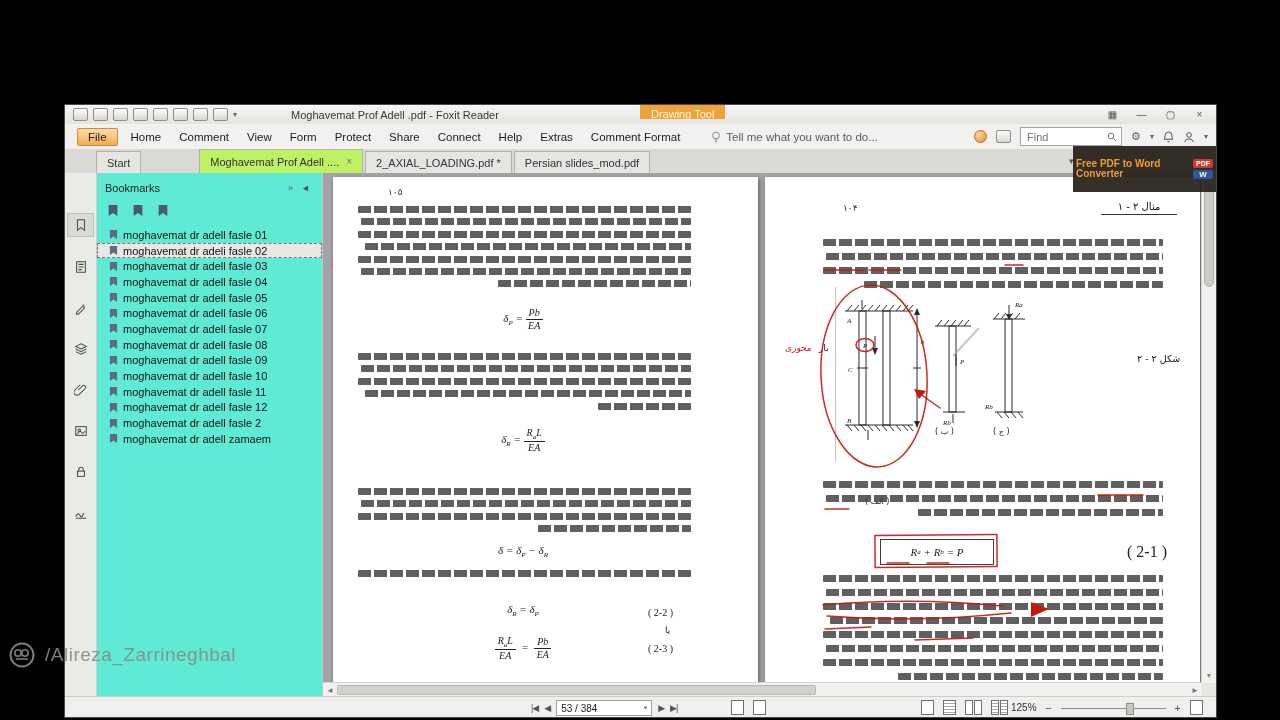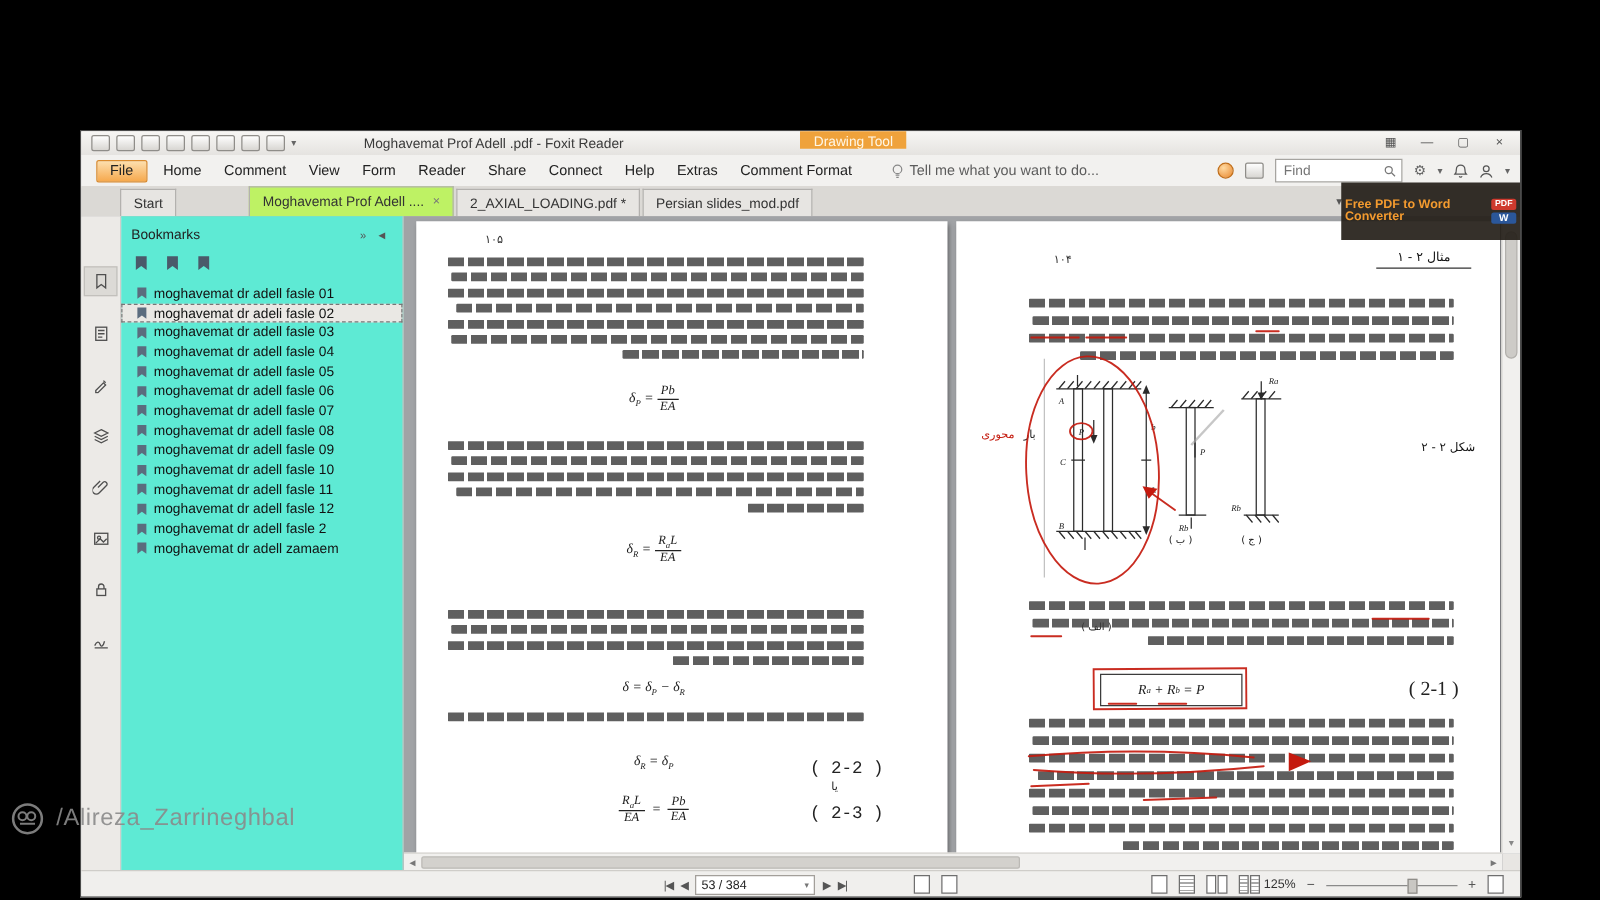--- a/index.html
+++ b/index.html
@@ -95,22 +95,22 @@
          opacity:.82;}
   .skel.lp12 .tline{margin-bottom:5.4px;}
   .skel.rp14 .tline{margin-bottom:7px;}
 
   
   .eqrow{position:absolute;width:100%;font-size:11px;}
   .eq-center{position:absolute;left:60px;width:260px;text-align:center;}
   .frac{display:inline-flex;flex-direction:column;vertical-align:middle;
         font-size:10px;line-height:1.15;text-align:center;}
   .frac .num{border-bottom:1px solid #222;padding:0 3px;}
-  .eqtag{position:absolute;left:315px;top:4px;font-family:Liberation Mono, monospace;
-         font-style:normal;font-size:14px;color:#222;}
+  .eqtag{position:absolute;left:315px;top:4px;font-family:Liberation Serif, serif;
+         font-style:normal;font-size:10px;color:#222;}
   .eqbox{position:absolute;left:115px;top:362px;width:112px;height:24px;
          border:1px solid #3c3c3c;display:flex;align-items:center;justify-content:center;
          font-size:11px;background:#fff;}
 
   
   .vscroll{position:absolute;right:0;top:0;bottom:14px;width:14px;background:#f1f0ee;
            border-left:1px solid #d5d3d0;}
   .vthumb{position:absolute;left:2px;right:2px;top:12px;height:100px;background:#cdcbc7;
           border:1px solid #b2b0ac;border-radius:6px;}
   .varrow{position:absolute;left:0;width:14px;height:11px;text-align:center;font-size:7px;color:#888;}
@@ -175,21 +175,21 @@
       <span class="win-btn">×</span>
     </div>
   </div>
 
   <div class="menubar">
     <span class="menu-item file">File</span>
     <span class="menu-item">Home</span>
     <span class="menu-item">Comment</span>
     <span class="menu-item">View</span>
     <span class="menu-item">Form</span>
-    <span class="menu-item">Reader</span>
+    <span class="menu-item">Protect</span>
     <span class="menu-item">Share</span>
     <span class="menu-item">Connect</span>
     <span class="menu-item">Help</span>
     <span class="menu-item">Extras</span>
     <span class="menu-item">Comment Format</span>
     <span class="tellme">
       <svg width="10" height="12" viewBox="0 0 10 12">
           <circle cx="5" cy="4.5" r="3.4" fill="none" stroke="#888"></circle>
           <path d="M3.5 9h3M4 10.8h2" stroke="#888" fill="none"></path>
         </svg>

